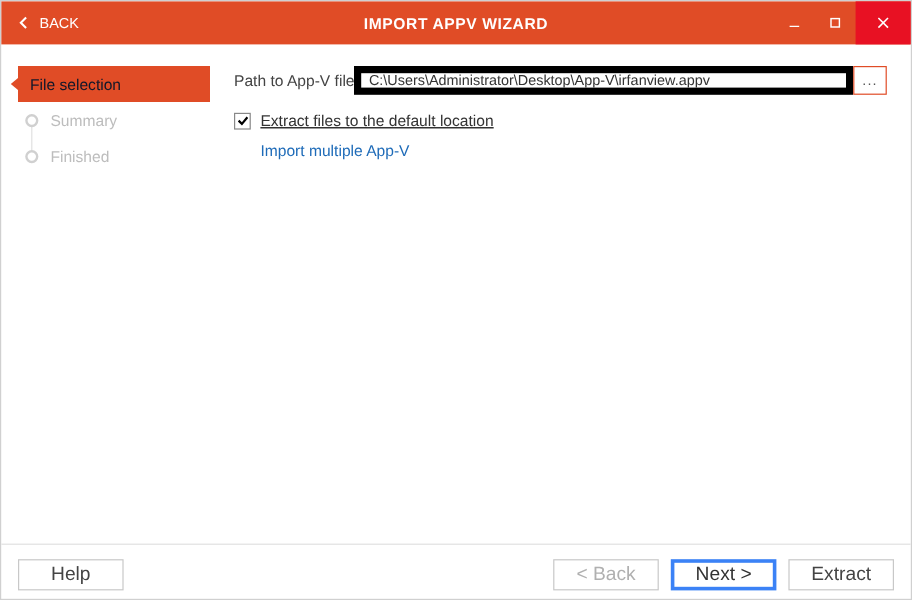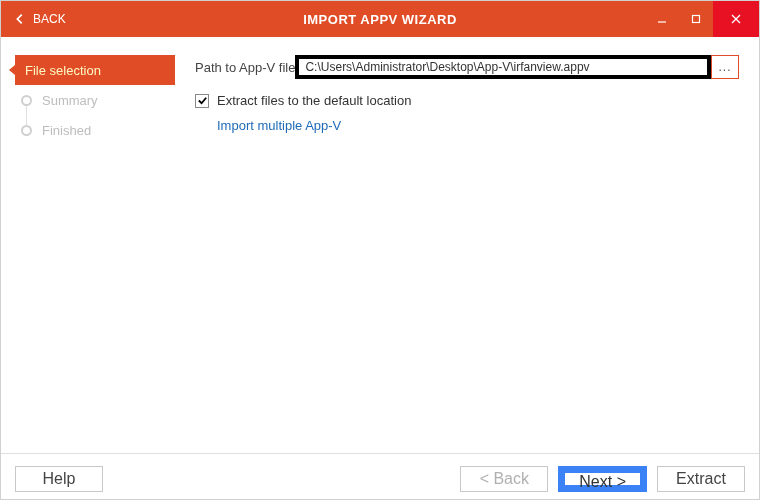--- a/index.html
+++ b/index.html
@@ -91,21 +91,21 @@
       height: 11px;
       border: 2px solid #d0d0d0;
       border-radius: 50%;
       background: #fff;
       flex-shrink: 0;
       position: relative;
       z-index: 2;
     }
     .step.active {
       background: #e04c26;
-      color: #fef9c3;
+      color: #0f172a;
       padding-left: 10px;
       font-size: 13px;
     }
     .step.active::before {
       content: "";
       position: absolute;
       left: -6px;
       top: 50%;
       transform: translateY(-50%);
       width: 0;
@@ -137,21 +137,21 @@
       margin-bottom: 14px;
     }
     .form-label {
       font-size: 13px;
       color: #444;
       white-space: nowrap;
     }
     .path-input {
       flex: 1;
       height: 24px;
-      border: 4px solid #000000;
+      border: 6px solid #000000;
       padding: 0 6px;
       font-size: 12px;
       color: #333;
       outline: none;
     }
     .browse-btn {
       width: 28px;
       height: 24px;
       border: 1px solid #e04c26;
       background: #fff;
@@ -162,20 +162,21 @@
       align-items: center;
       justify-content: center;
       letter-spacing: 1px;
     }
     .checkbox-row {
       display: flex;
       align-items: center;
       gap: 8px;
       margin-bottom: 10px;
       margin-left: 0;
+      text-decoration: underline;
     }
     .checkbox {
       width: 14px;
       height: 14px;
       border: 1px solid #888;
       display: flex;
       align-items: center;
       justify-content: center;
       cursor: pointer;
     }
@@ -212,21 +213,21 @@
       font-size: 16px;
       color: #444;
       cursor: pointer;
       padding: 0 14px;
     }
     .btn.disabled {
       color: #b0b0b0;
       cursor: default;
     }
     .btn.primary {
-      border: 7px solid #3b82f6;
+      border: 3px solid #3b82f6;
       color: #333;
     }
   </style>
 </head>
 <body>
 
 <div class="titlebar">
   <div class="back-btn">
     <svg viewBox="0 0 16 16" fill="none" stroke="#fff" stroke-width="2">
       <path d="M10 3 L5 8 L10 13"></path>

